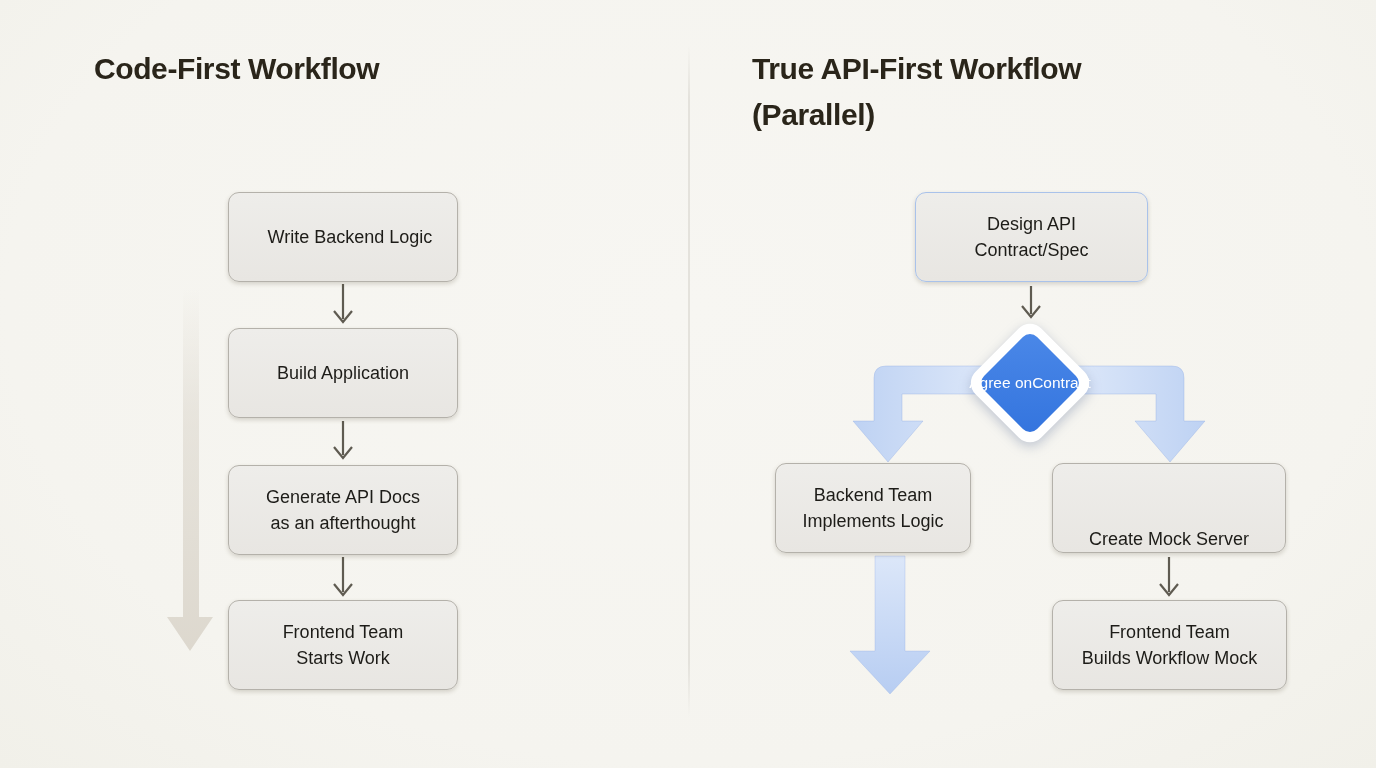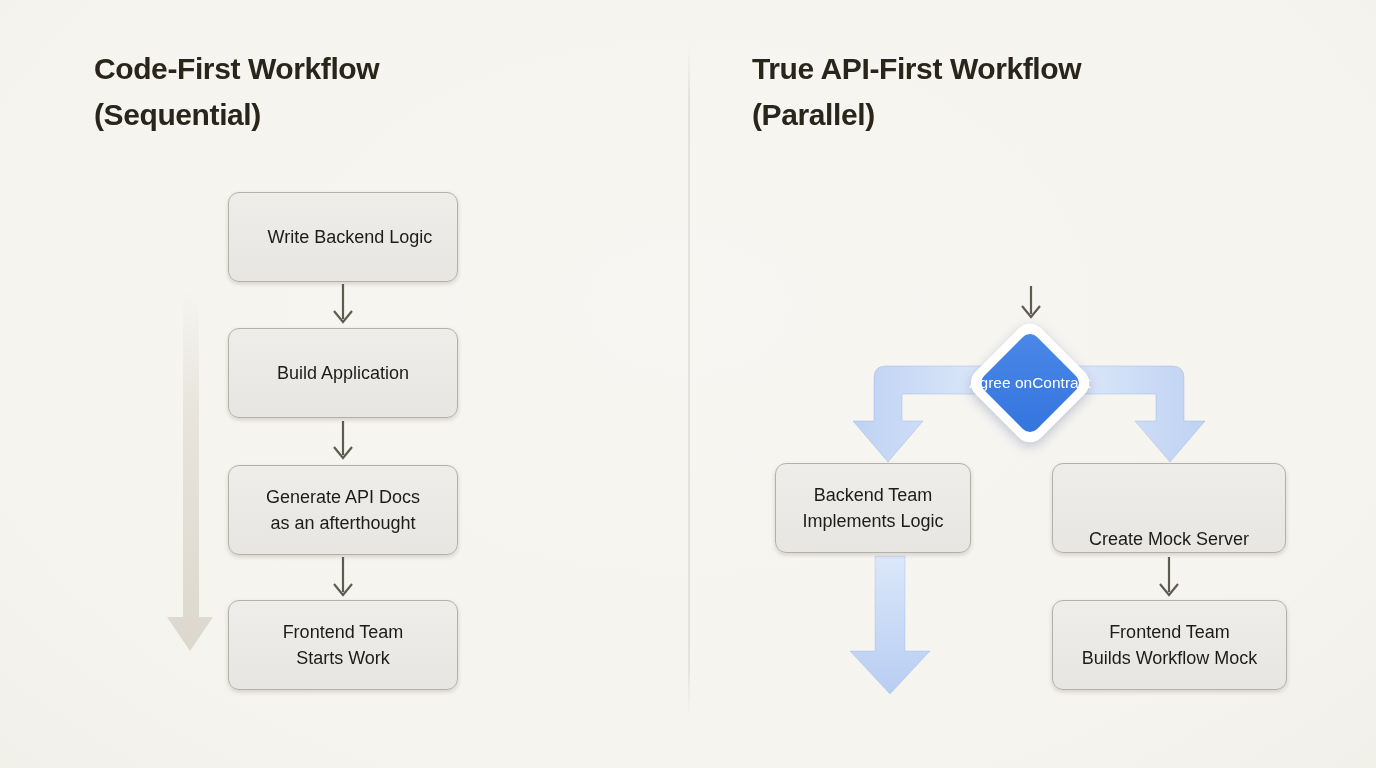--- a/index.html
+++ b/index.html
@@ -73,21 +73,20 @@
 </style>
 </head>
 <body>
 
 <div id="canvas">
 
   <div class="divider"></div>
 
   <div class="panel-title left">
     <div>Code-First Workflow</div>
-    <div>(Sequential)</div>
   </div>
 
   <div class="panel-title right">
     <div>True API-First Workflow</div>
     <div>(Parallel)</div>
   </div>
 
   <svg id="arrow-layer" viewBox="0 0 1376 768">
     <defs>
       <linearGradient id="fadeGray" x1="0" y1="0" x2="0" y2="1">
@@ -138,20 +137,24 @@
   </div>
   <div class="flow-box" id="box-l3">
     <div>Generate API Docs</div>
     <div>as an afterthought</div>
   </div>
   <div class="flow-box" id="box-l4">
     <div>Frontend Team</div>
     <div>Starts Work</div>
   </div>
 
+  <div class="flow-box blue-border" id="box-design">
+    <div>Design API</div>
+    <div>Contract/Spec</div>
+  </div>
   <div class="flow-box" id="box-backend">
     <div>Backend Team</div>
     <div>Implements Logic</div>
   </div>
   <div class="flow-box" id="box-mock">
     <div>Create Mock Server</div>
   </div>
   <div class="flow-box" id="box-frontend">
     <div>Frontend Team</div>
     <div>Builds Workflow Mock</div>

